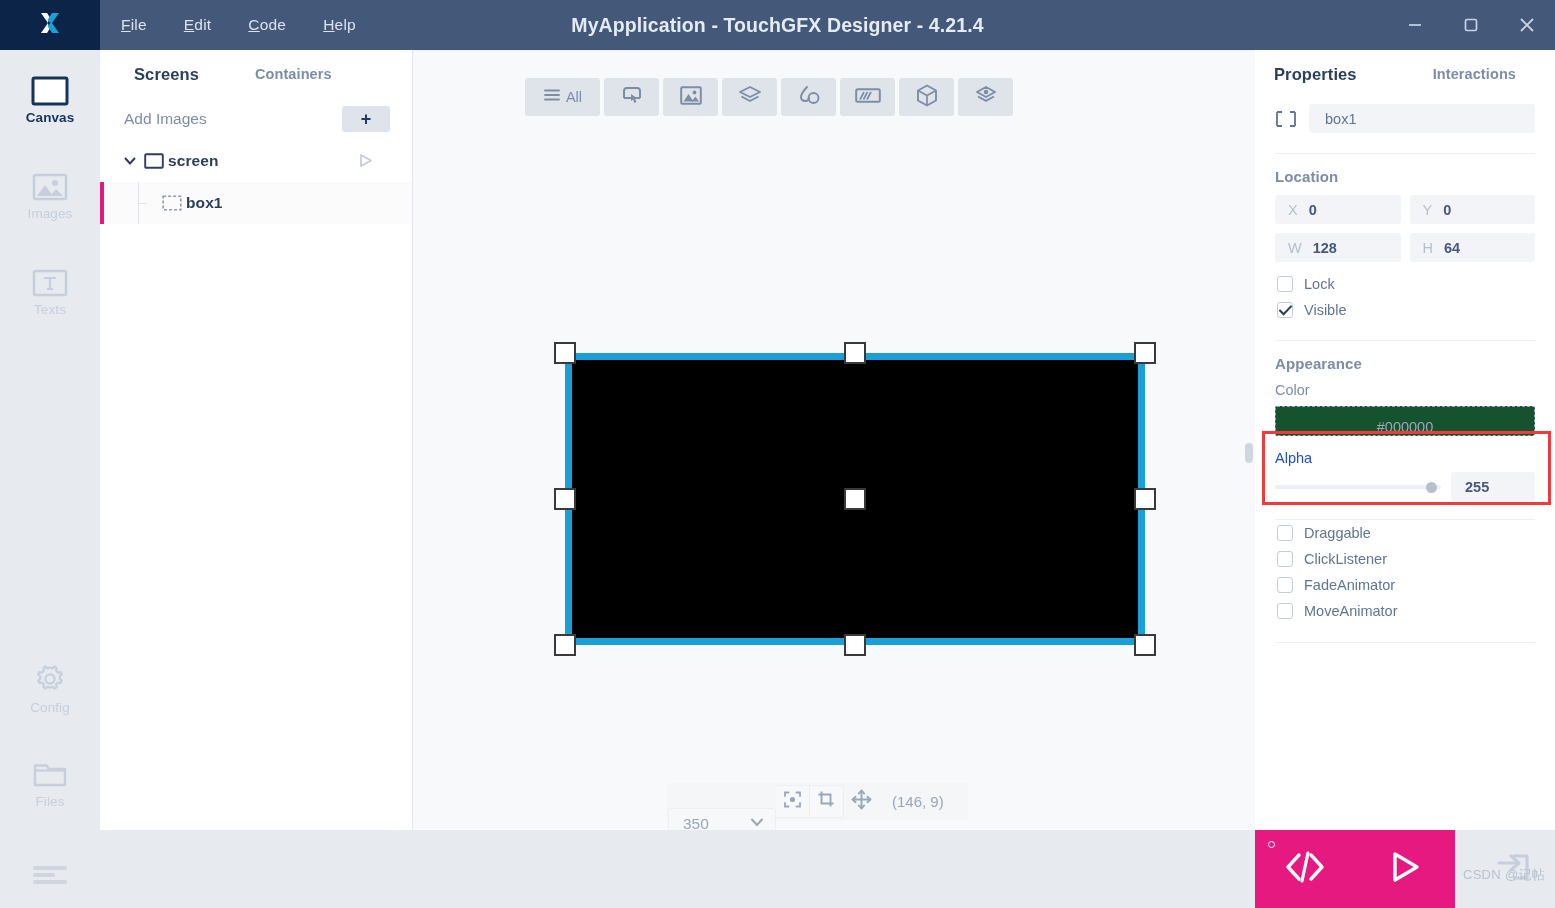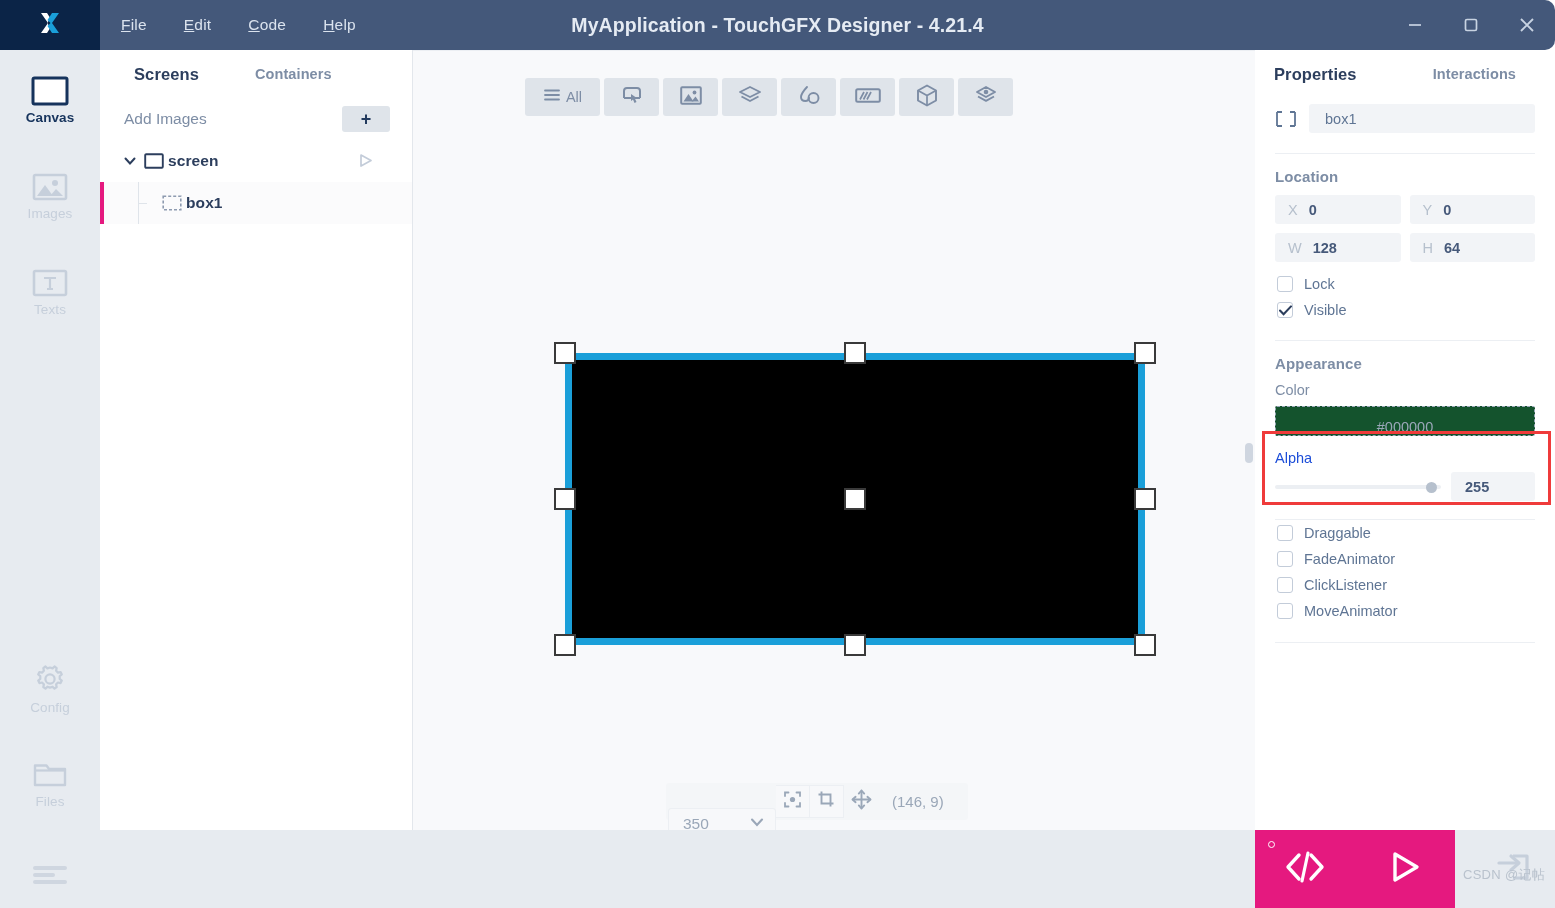--- a/index.html
+++ b/index.html
@@ -7,21 +7,21 @@
     width: 1555px; height: 908px;
     overflow: hidden;
     font-family: "Liberation Sans", sans-serif;
     background: #ffffff;
   }
   #app { position: relative; width: 1555px; height: 908px; }
 
   
   .titlebar {
     position: absolute; left: 0; top: 0; width: 1555px; height: 50px;
-    background: #44587a; display: flex; align-items: stretch; border-radius: 10px;
+    background: #44587a; display: flex; align-items: stretch;
   }
   .logo-box {
     width: 100px; height: 50px; background: #0b2447;
     display: flex; align-items: center; justify-content: center;
   }
   .menu-area { display: flex; align-items: center; padding-left: 18px; gap: 31px; }
   .menu-item {
     font-size: 15.5px; color: #dbe3ee; letter-spacing: .2px;
     padding: 4px 3px; cursor: default;
   }
@@ -606,25 +606,25 @@
 
     <div class="divider" style="margin-top:18px"></div>
 
 
     <div class="chk-row">
       <span class="chk"></span>
       <span class="chk-lbl">Draggable</span>
     </div>
     <div class="chk-row">
       <span class="chk"></span>
-      <span class="chk-lbl">FadeAnimator</span>
+      <span class="chk-lbl">ClickListener</span>
     </div>
     <div class="chk-row">
       <span class="chk"></span>
-      <span class="chk-lbl">ClickListener</span>
+      <span class="chk-lbl">FadeAnimator</span>
     </div>
     <div class="chk-row">
       <span class="chk"></span>
       <span class="chk-lbl">MoveAnimator</span>
     </div>
 
     <div class="divider" style="margin-top:18px"></div>
   </div>
 
   <div class="vdrag"></div>

